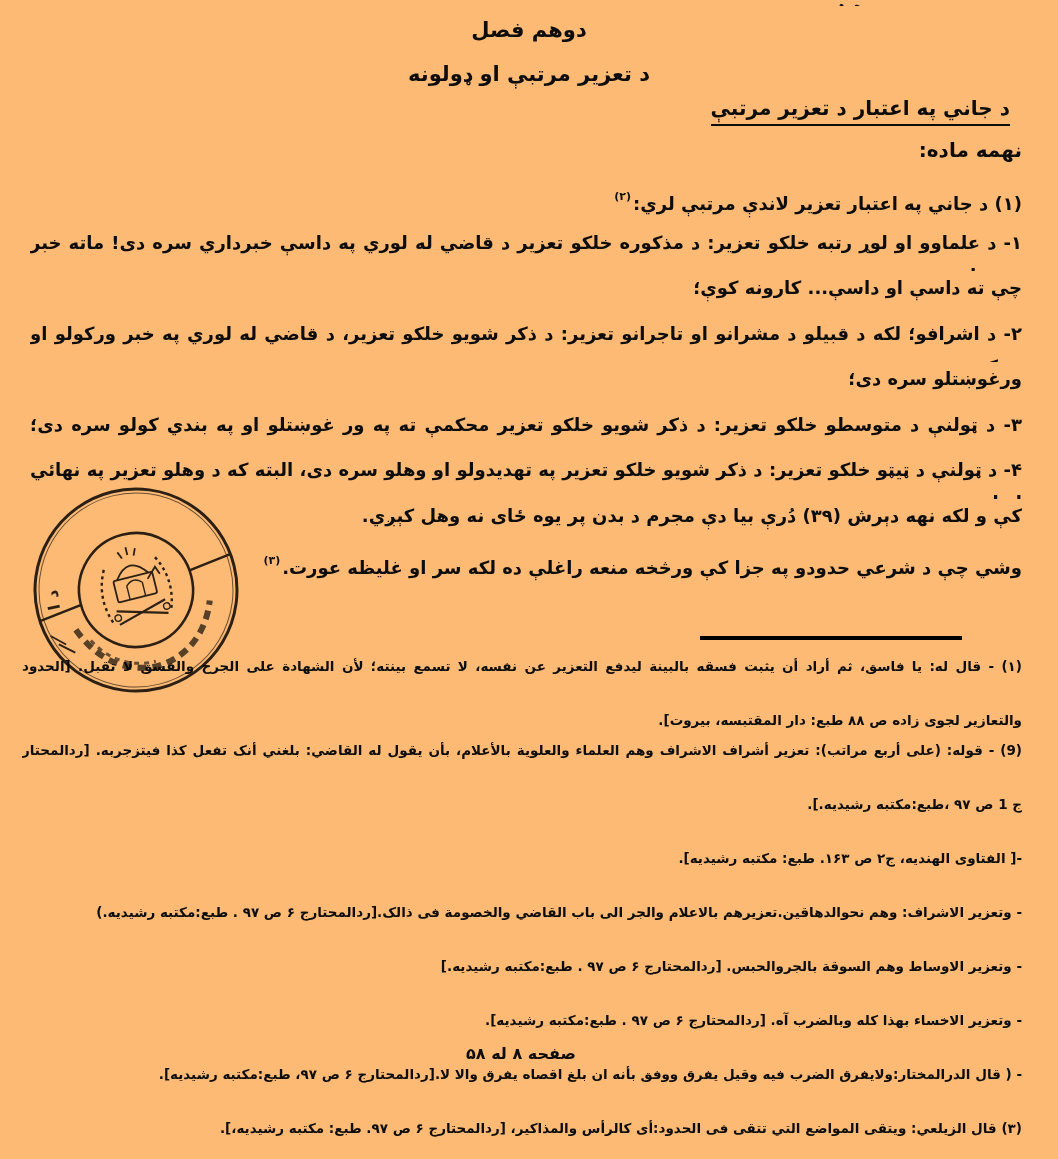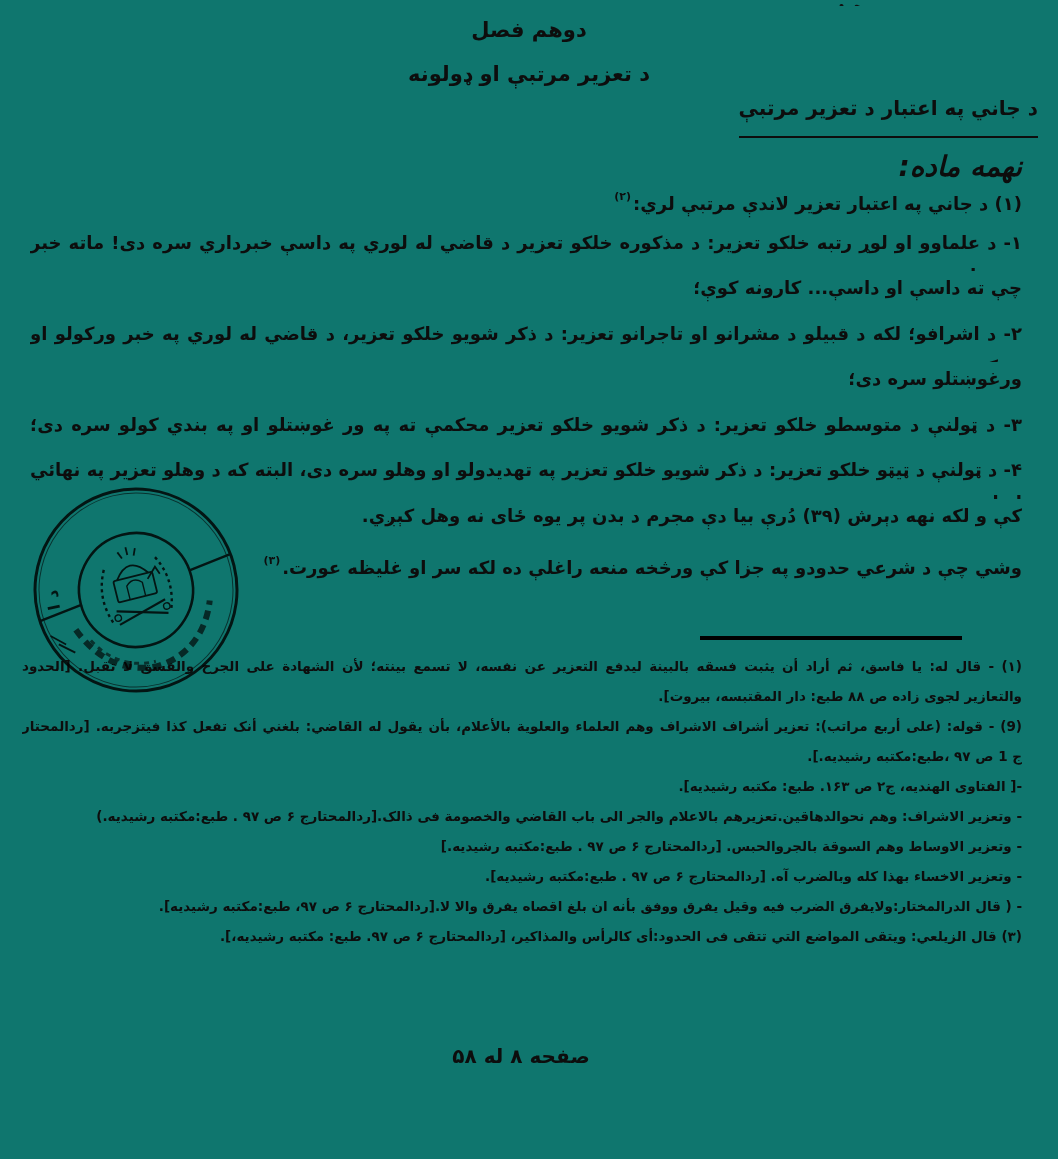--- a/index.html
+++ b/index.html
@@ -1,54 +1,54 @@
 <!DOCTYPE html>
 <html lang="ps" dir="rtl"><head>
 <meta charset="utf-8">
 <style>
   html,body{margin:0;padding:0;background:#e8e8e8;}
   .page{
     position:relative;
     width:1058px;height:1159px;
     margin:0 auto;
-    background:#0f766e;
+    background:#fdba74;
     overflow:hidden;
     direction:rtl;
     font-family:"DejaVu Sans",sans-serif;
     font-weight:700;
     color:#0d0d0d;
   }
   
   .edge-artifact{position:absolute;top:-3px;right:198px;width:90px;height:9px;overflow:hidden;}
   .edge-artifact i{display:inline-block;background:#111;}
   .m1{width:6px;height:7px;border-radius:2px;margin-left:10px;transform:rotate(18deg);}
   .m2{width:4px;height:8px;border-radius:2px;margin-left:14px;transform:rotate(-12deg);}
   
   .chapter-block{position:absolute;top:8px;left:0;right:0;text-align:center;font-size:21px;line-height:44px;}
   .section-heading{
-    position:absolute;top:96px;right:20px;
+    position:absolute;top:96px;right:48px;
     font-size:20px;
     border-bottom:2.5px solid #0d0d0d;
-    padding-bottom:16px;
+    padding-bottom:4px;
   }
-  .article-label{position:absolute;top:150px;right:36px;font-size:28px;font-style:italic;}
+  .article-label{position:absolute;top:138px;right:36px;font-size:20px;}
   
   .body-text{position:absolute;top:180px;right:36px;left:30px;font-size:18px;}
   .bline{height:45.5px;line-height:33px;white-space:nowrap;overflow:visible;}
   .jline{text-align:justify;text-align-last:justify;white-space:normal;overflow:hidden;}
   .rline{text-align:right;}
   sup{font-size:11px;vertical-align:10px;margin-right:2px;}
   
   .fn-separator{position:absolute;top:636px;right:96px;width:262px;height:4px;background:#000;}
   .footnotes{position:absolute;top:651px;right:36px;left:22px;font-size:13.5px;}
   .fn-line{height:30px;line-height:30px;white-space:nowrap;overflow:visible;}
   .fn-stretch{text-align:justify;text-align-last:justify;white-space:normal;overflow:hidden;}
-  .fn-plain{text-align:right;}
+  .fn-plain{text-align:right;margin-top:24px;}
   
-  .page-number{position:absolute;top:1044px;left:0;right:16px;text-align:center;font-size:20px;}
+  .page-number{position:absolute;top:1044px;left:0;right:16px;text-align:center;font-size:16px;}
   
   .stamp{
     position:absolute;left:24px;top:478px;
     transform:rotate(-14deg);
     mix-blend-mode:multiply;
     opacity:.93;
   }
   .stamp *{vector-effect:non-scaling-stroke;}
 </style>
 </head>

